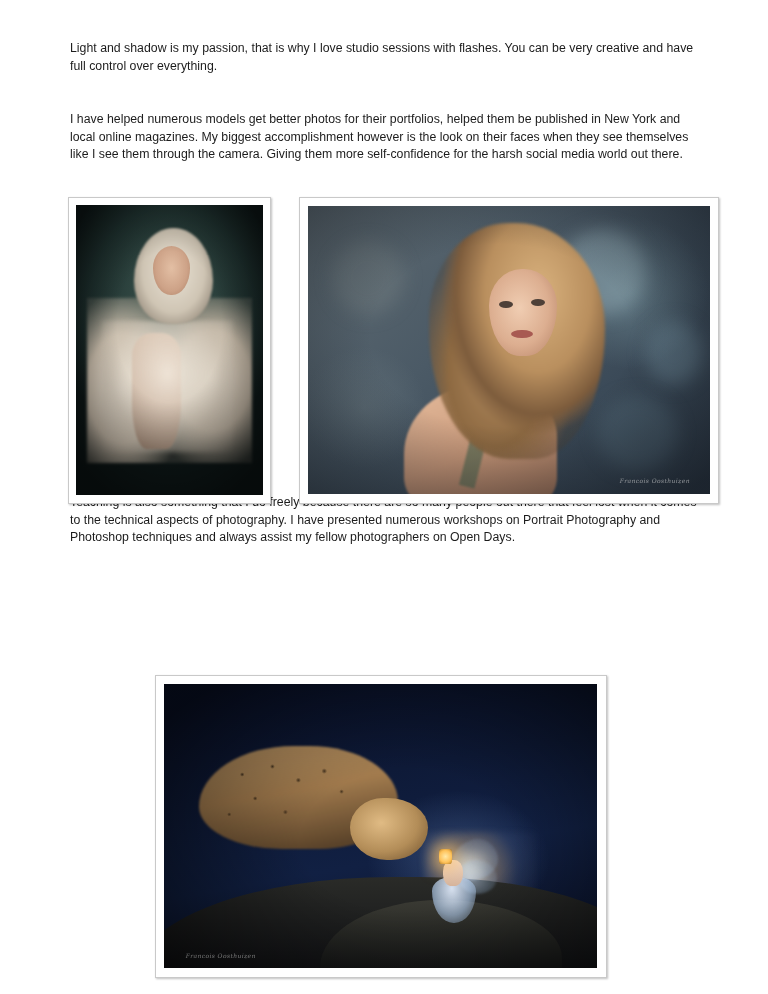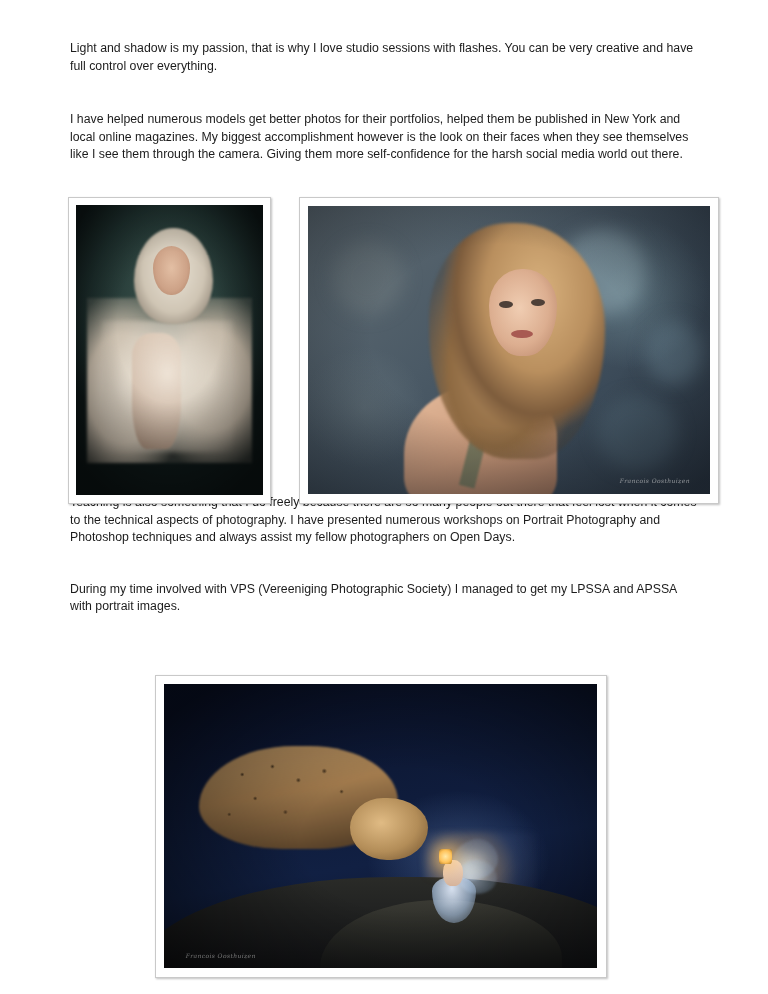--- a/index.html
+++ b/index.html
@@ -388,21 +388,20 @@
     <div class="gap-1"></div>
 
     <p class="para">I have helped numerous models get better photos for their portfolios, helped them be published in New York and local online magazines. My biggest accomplishment however is the look on their faces when they see themselves like I see them through the camera. Giving them more self-confidence for the harsh social media world out there.</p>
 
     <div style="height:330px"></div>
 
     <p class="para">Teaching is also something that I do freely because there are so many people out there that feel lost when it comes to the technical aspects of photography. I have presented numerous workshops on Portrait Photography and Photoshop techniques and always assist my fellow photographers on Open Days.</p>
 
     <div class="gap-4"></div>
 
-    <p class="para">During my time involved with VPS (Vereeniging Photographic Society) I managed to get my LPSSA and APSSA with portrait images.</p>
 
   </div>
 
   <div class="frame photo-1-wrap">
     <div class="inner">
       <div class="photo1">
         <div class="p1-fur"></div>
         <div class="p1-body"></div>
         <div class="p1-fur2"></div>
         <div class="p1-hair"></div>

